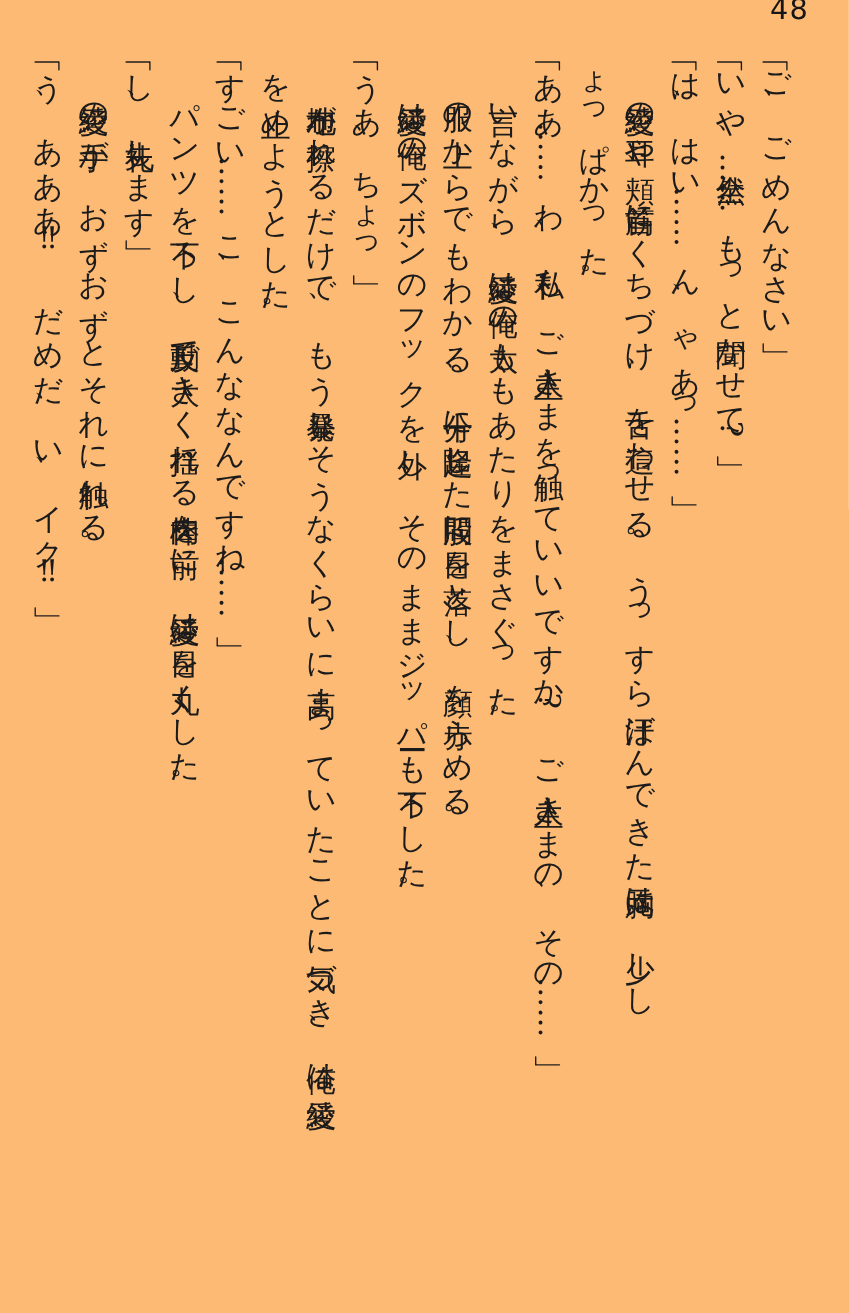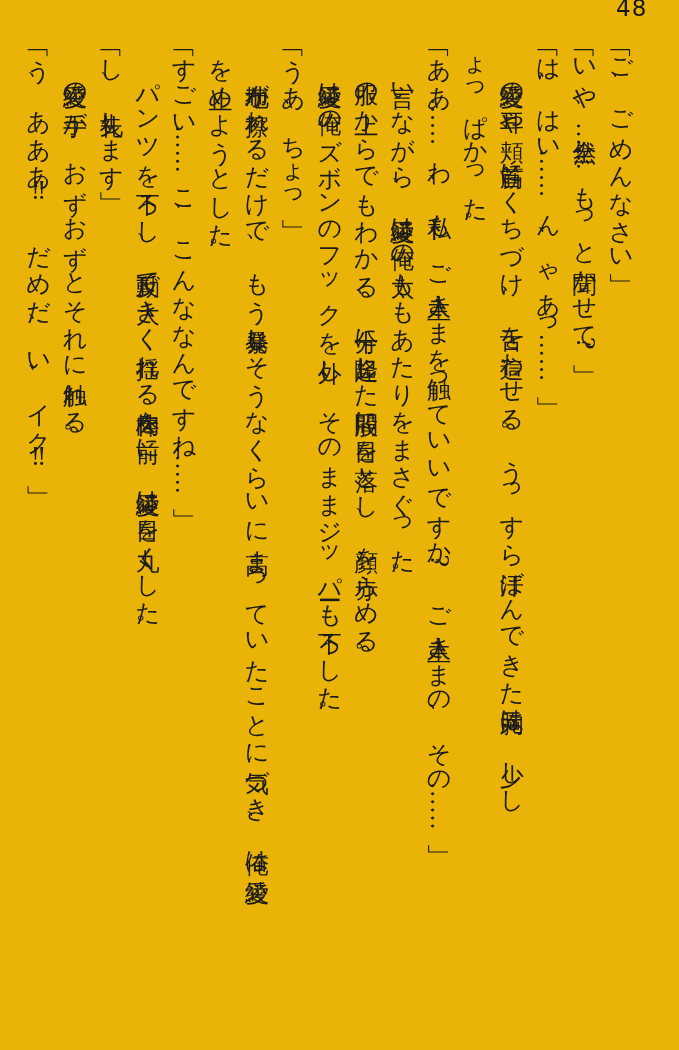--- a/index.html
+++ b/index.html
@@ -10,21 +10,21 @@
     width: 679px;
     height: 1050px;
     position: relative;
     overflow: hidden;
     background: #ffffff;
     font-family: "DejaVu Serif", serif;
   }
   .page {
     position: absolute;
     inset: 0;
-    background: #eab308;
+    background: #fdba74;
   }
   .page-number {
     position: absolute;
     top: -4px;
     left: 616px;
     font-family: "DejaVu Sans", sans-serif;
     font-size: 23px;
     line-height: 1.1;
     color: #161616;
     letter-spacing: 1px;

